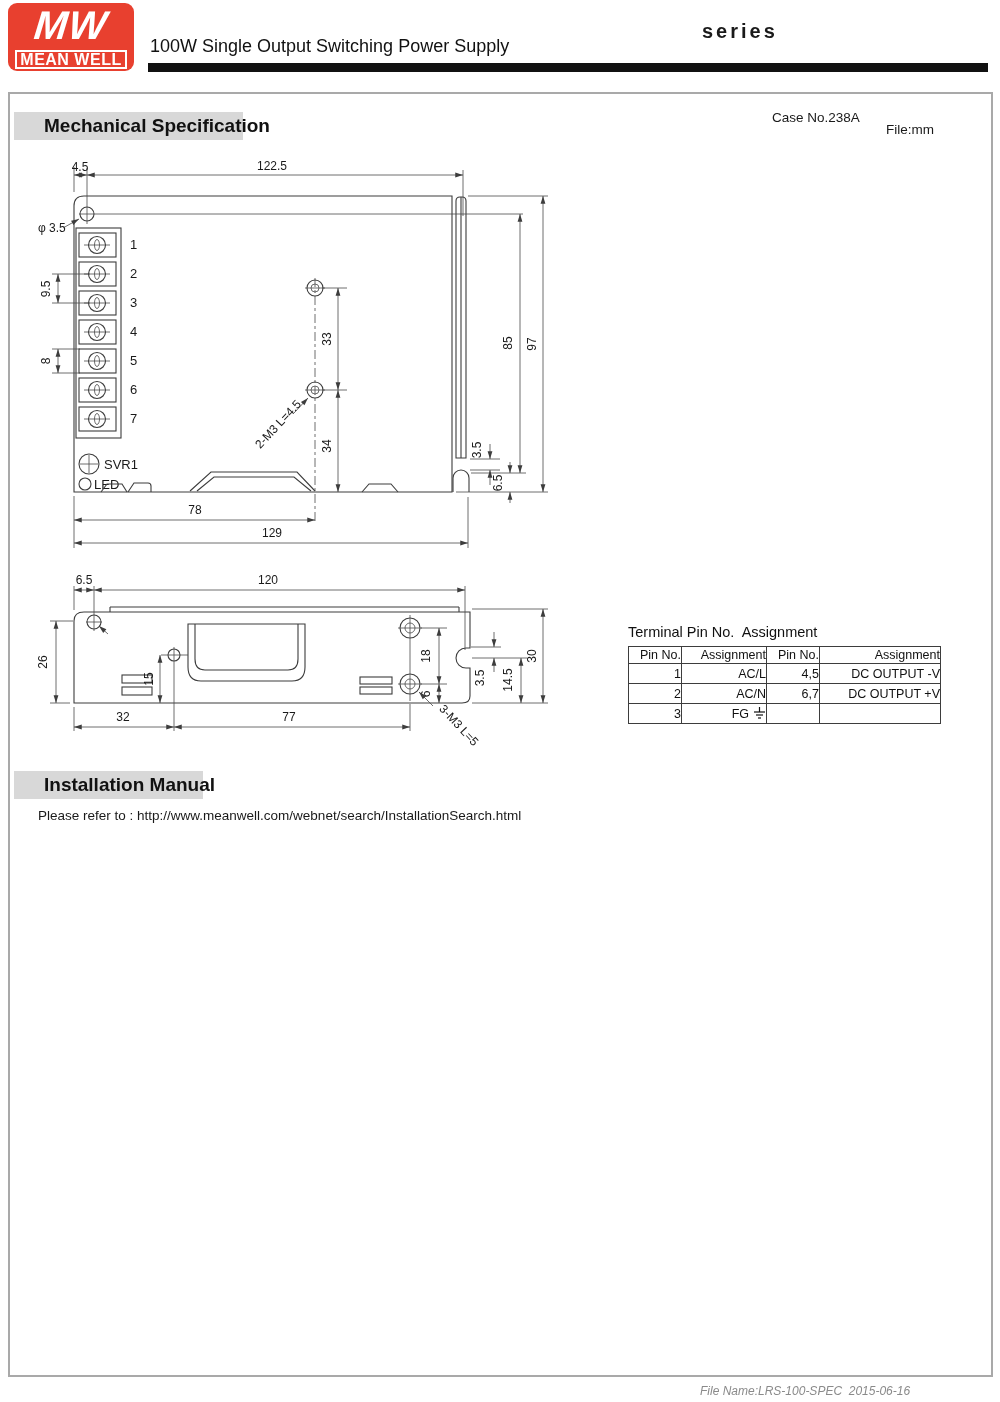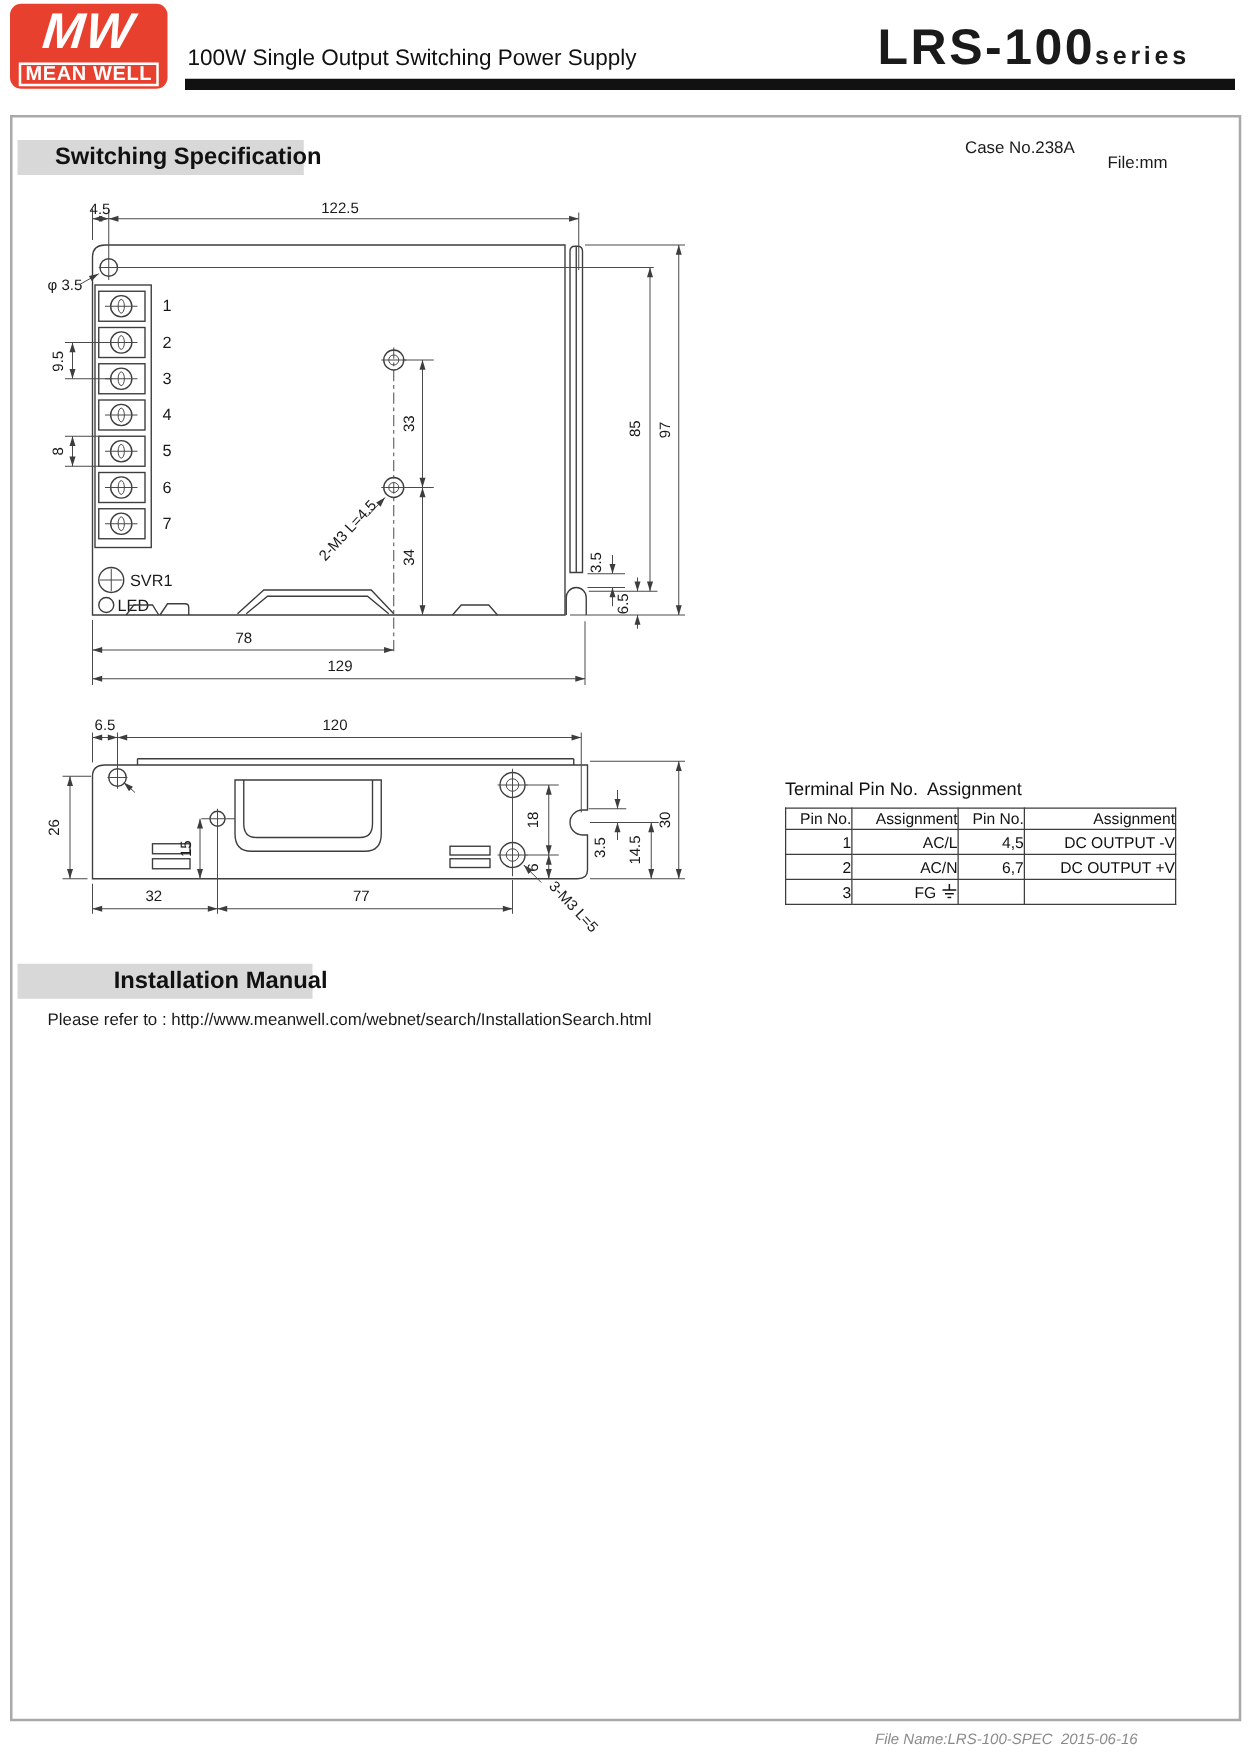--- a/index.html
+++ b/index.html
@@ -14,21 +14,21 @@
   .series-wrap{left:702px;top:16px;width:288px;display:flex;align-items:flex-end;}
   .series-main{font-size:40px;font-weight:bold;letter-spacing:2px;line-height:44px;}
   .series-suffix{font-size:20px;font-weight:bold;letter-spacing:3px;line-height:30px;}
   .header-bar{left:148px;top:63px;width:840px;height:9px;background:#111;}
   
   .frame{left:8px;top:92px;width:981px;height:1281px;border:2px solid #a9a9a9;}
   .sec-head{background:#d8d8d8;height:28px;display:flex;align-items:center;}
   .sec-head .sq{width:17px;height:17px;background:#111;margin-left:7px;}
   .sec-head .txt{font-size:19px;font-weight:bold;margin-left:23px;white-space:nowrap;color:#111;}
   .mech-head{left:14px;top:112px;width:229px;}
-  .inst-head{left:14px;top:771px;width:189px;padding-left:47px;}
+  .inst-head{left:14px;top:771px;width:189px;}
   .case-no{left:772px;top:110px;font-size:13.5px;text-align:right;}
   .unit{left:886px;top:122px;font-size:13.5px;}
   .inst-note{left:38px;top:808px;font-size:13.5px;}
   
   .pin-table-wrap{left:628px;top:609px;margin-top:15px;}
   .pin-table-title{font-size:14.5px;white-space:pre;margin-bottom:6px;color:#111;}
   table.pins{border-collapse:collapse;}
   table.pins td{border:1px solid #3d3d3d;text-align:right;font-size:12.5px;padding:0;height:19px;vertical-align:middle;color:#111;}
   table.pins tr.hd td{height:16px;}
   .c1{width:52px;}.c2{width:84px;}.c3{width:52px;}.c4{width:120px;}
@@ -47,30 +47,29 @@
 <body>
 
 <div class="abs logo">
   <span class="logo-mw">MW</span>
   <div class="logo-box">
     <span>MEAN WELL</span>
   </div>
 </div>
 <div class="abs doc-title">100W Single Output Switching Power Supply</div>
 <div class="abs series-wrap">
-  <span class="series-main">LRS-100</span>
   <span class="series-suffix">series</span>
 </div>
 <div class="abs header-bar"></div>
 
 <div class="abs frame"></div>
 
 <div class="abs sec-head mech-head">
   <span class="sq"></span>
-  <span class="txt">Switching Specification</span>
+  <span class="txt">Mechanical Specification</span>
 </div>
 <div class="abs case-no">Case No.238A</div>
 <div class="abs unit">File:mm</div>
 
 <svg class="draw" width="1000" height="1402" viewBox="0 0 1000 1402">
   <defs>
     <marker id="mE" markerWidth="11" markerHeight="8" refX="10.2" refY="4" orient="auto">
       <path d="M0.5,1 L10.2,4 L0.5,7 Z" fill="#3d3d3d"></path>
     </marker>
     <marker id="mS" markerWidth="11" markerHeight="8" refX="10.2" refY="4" orient="auto-start-reverse">

